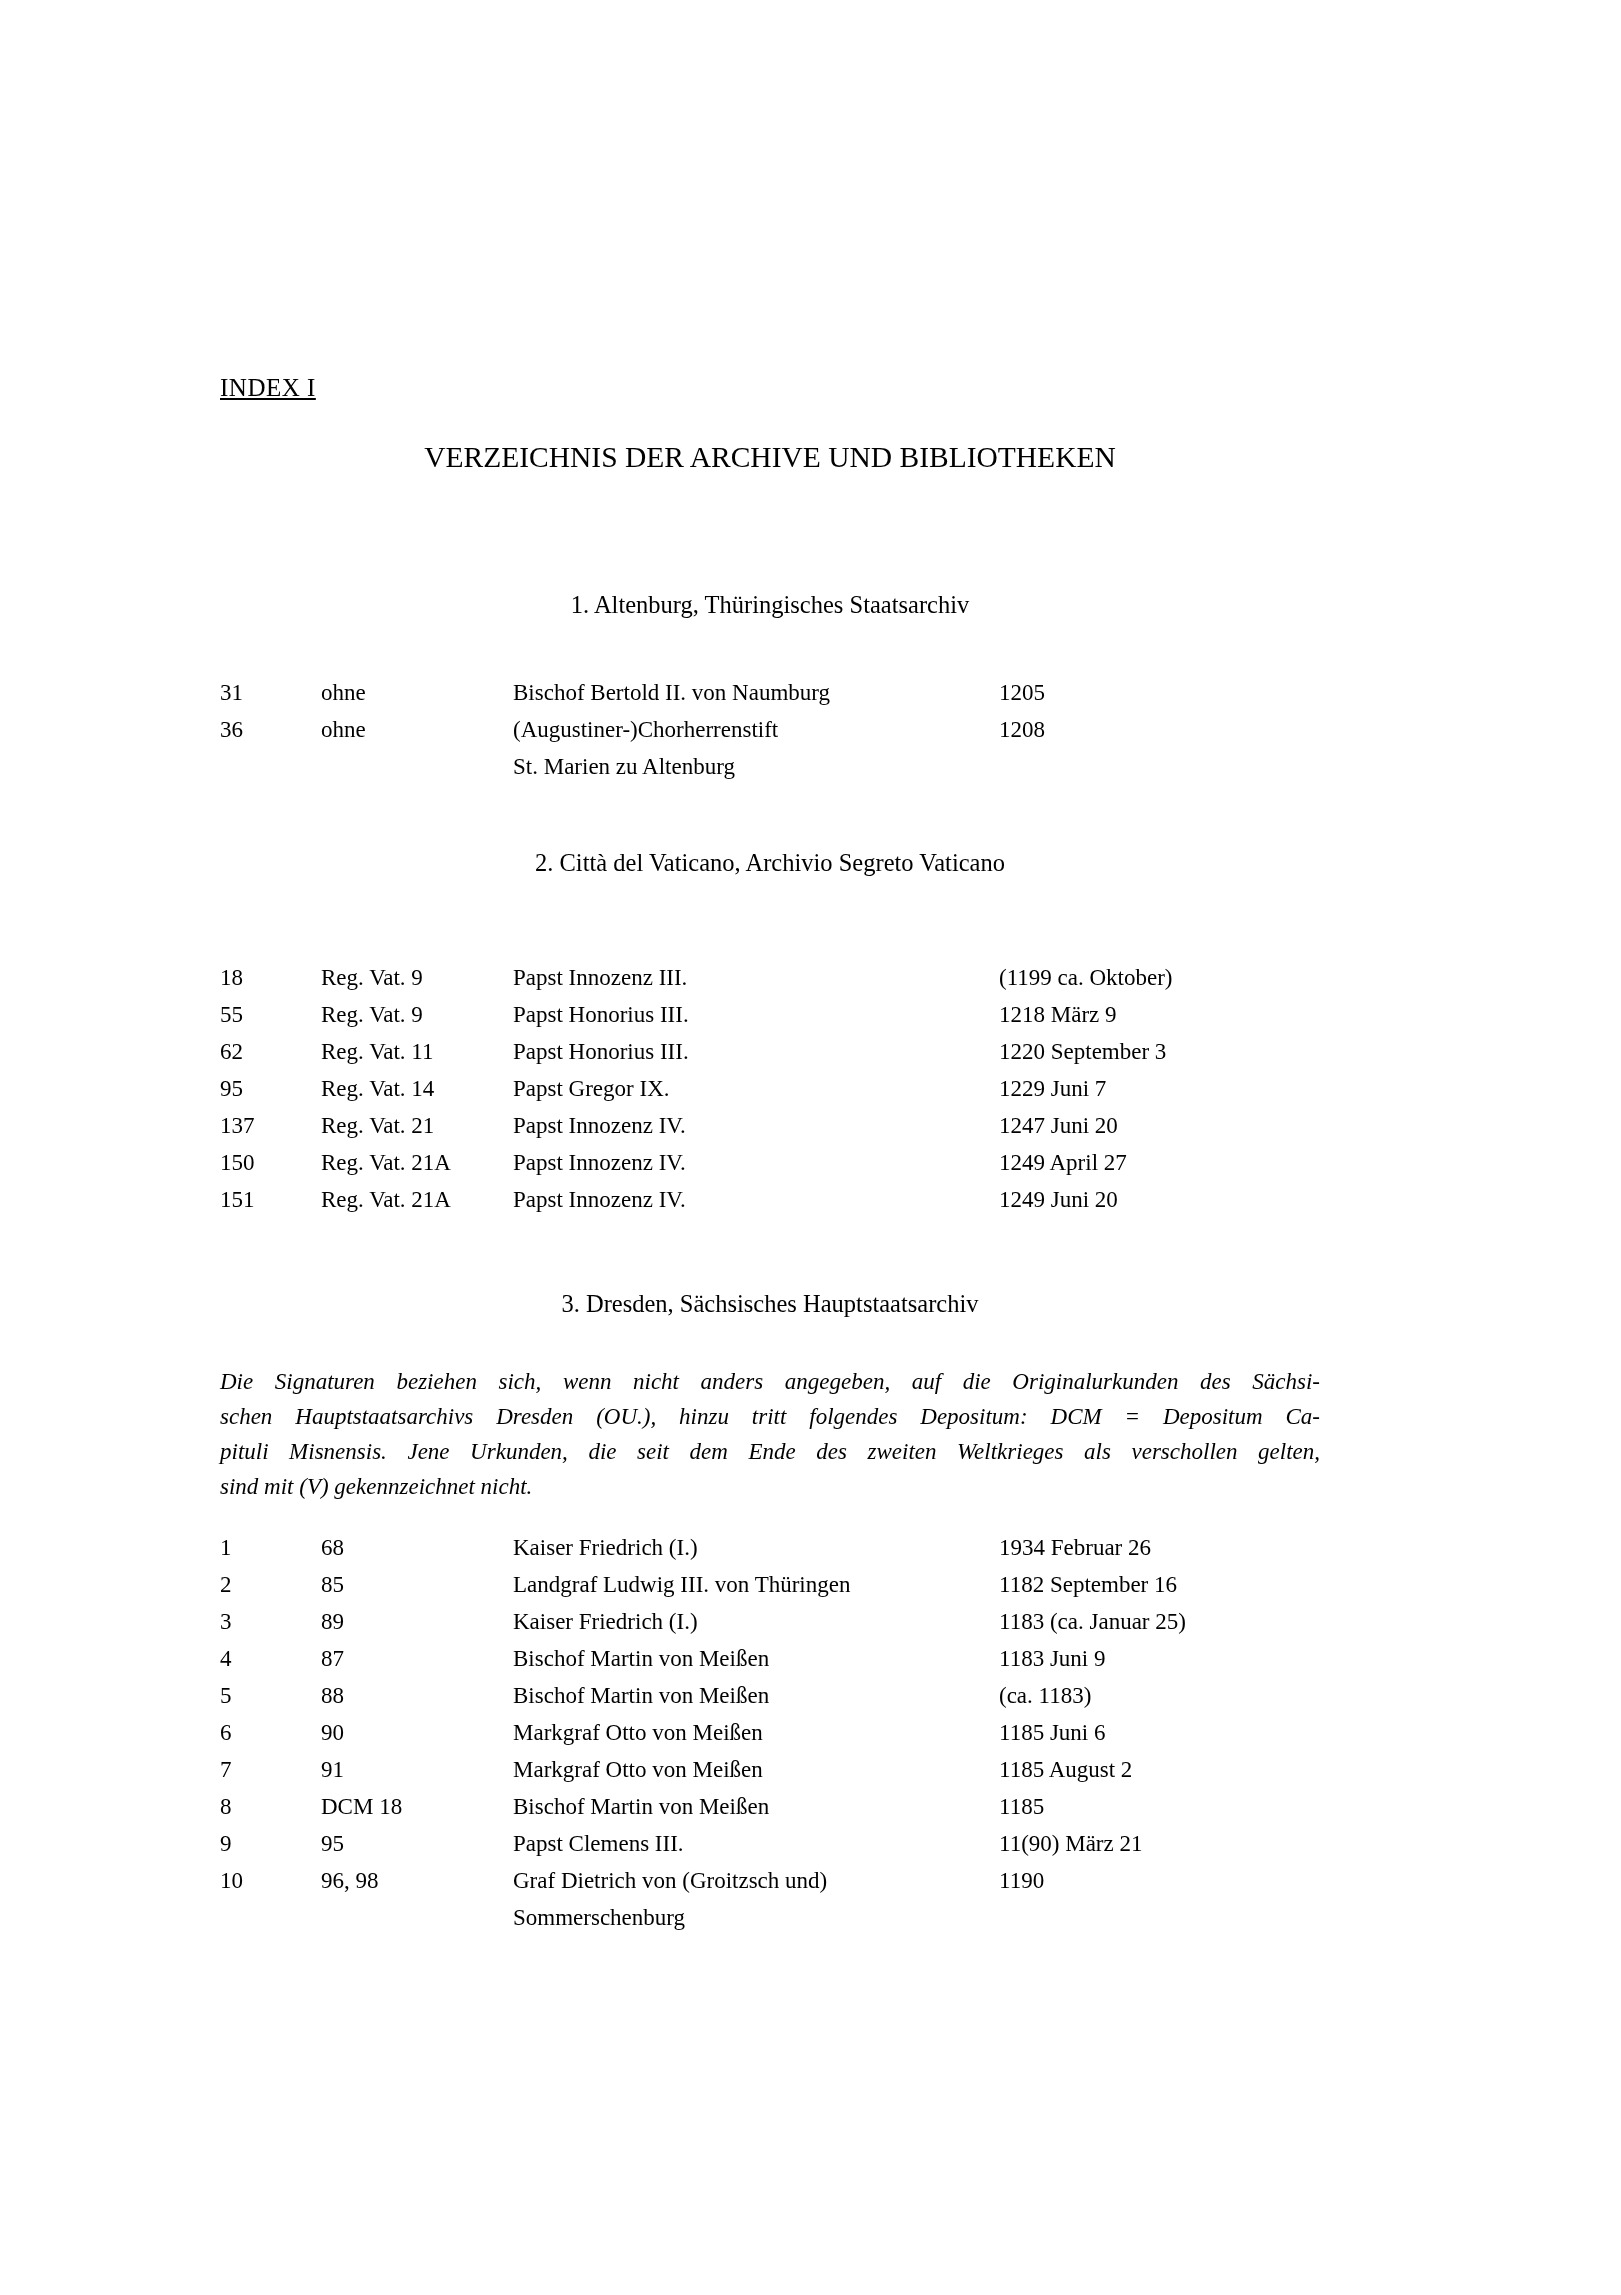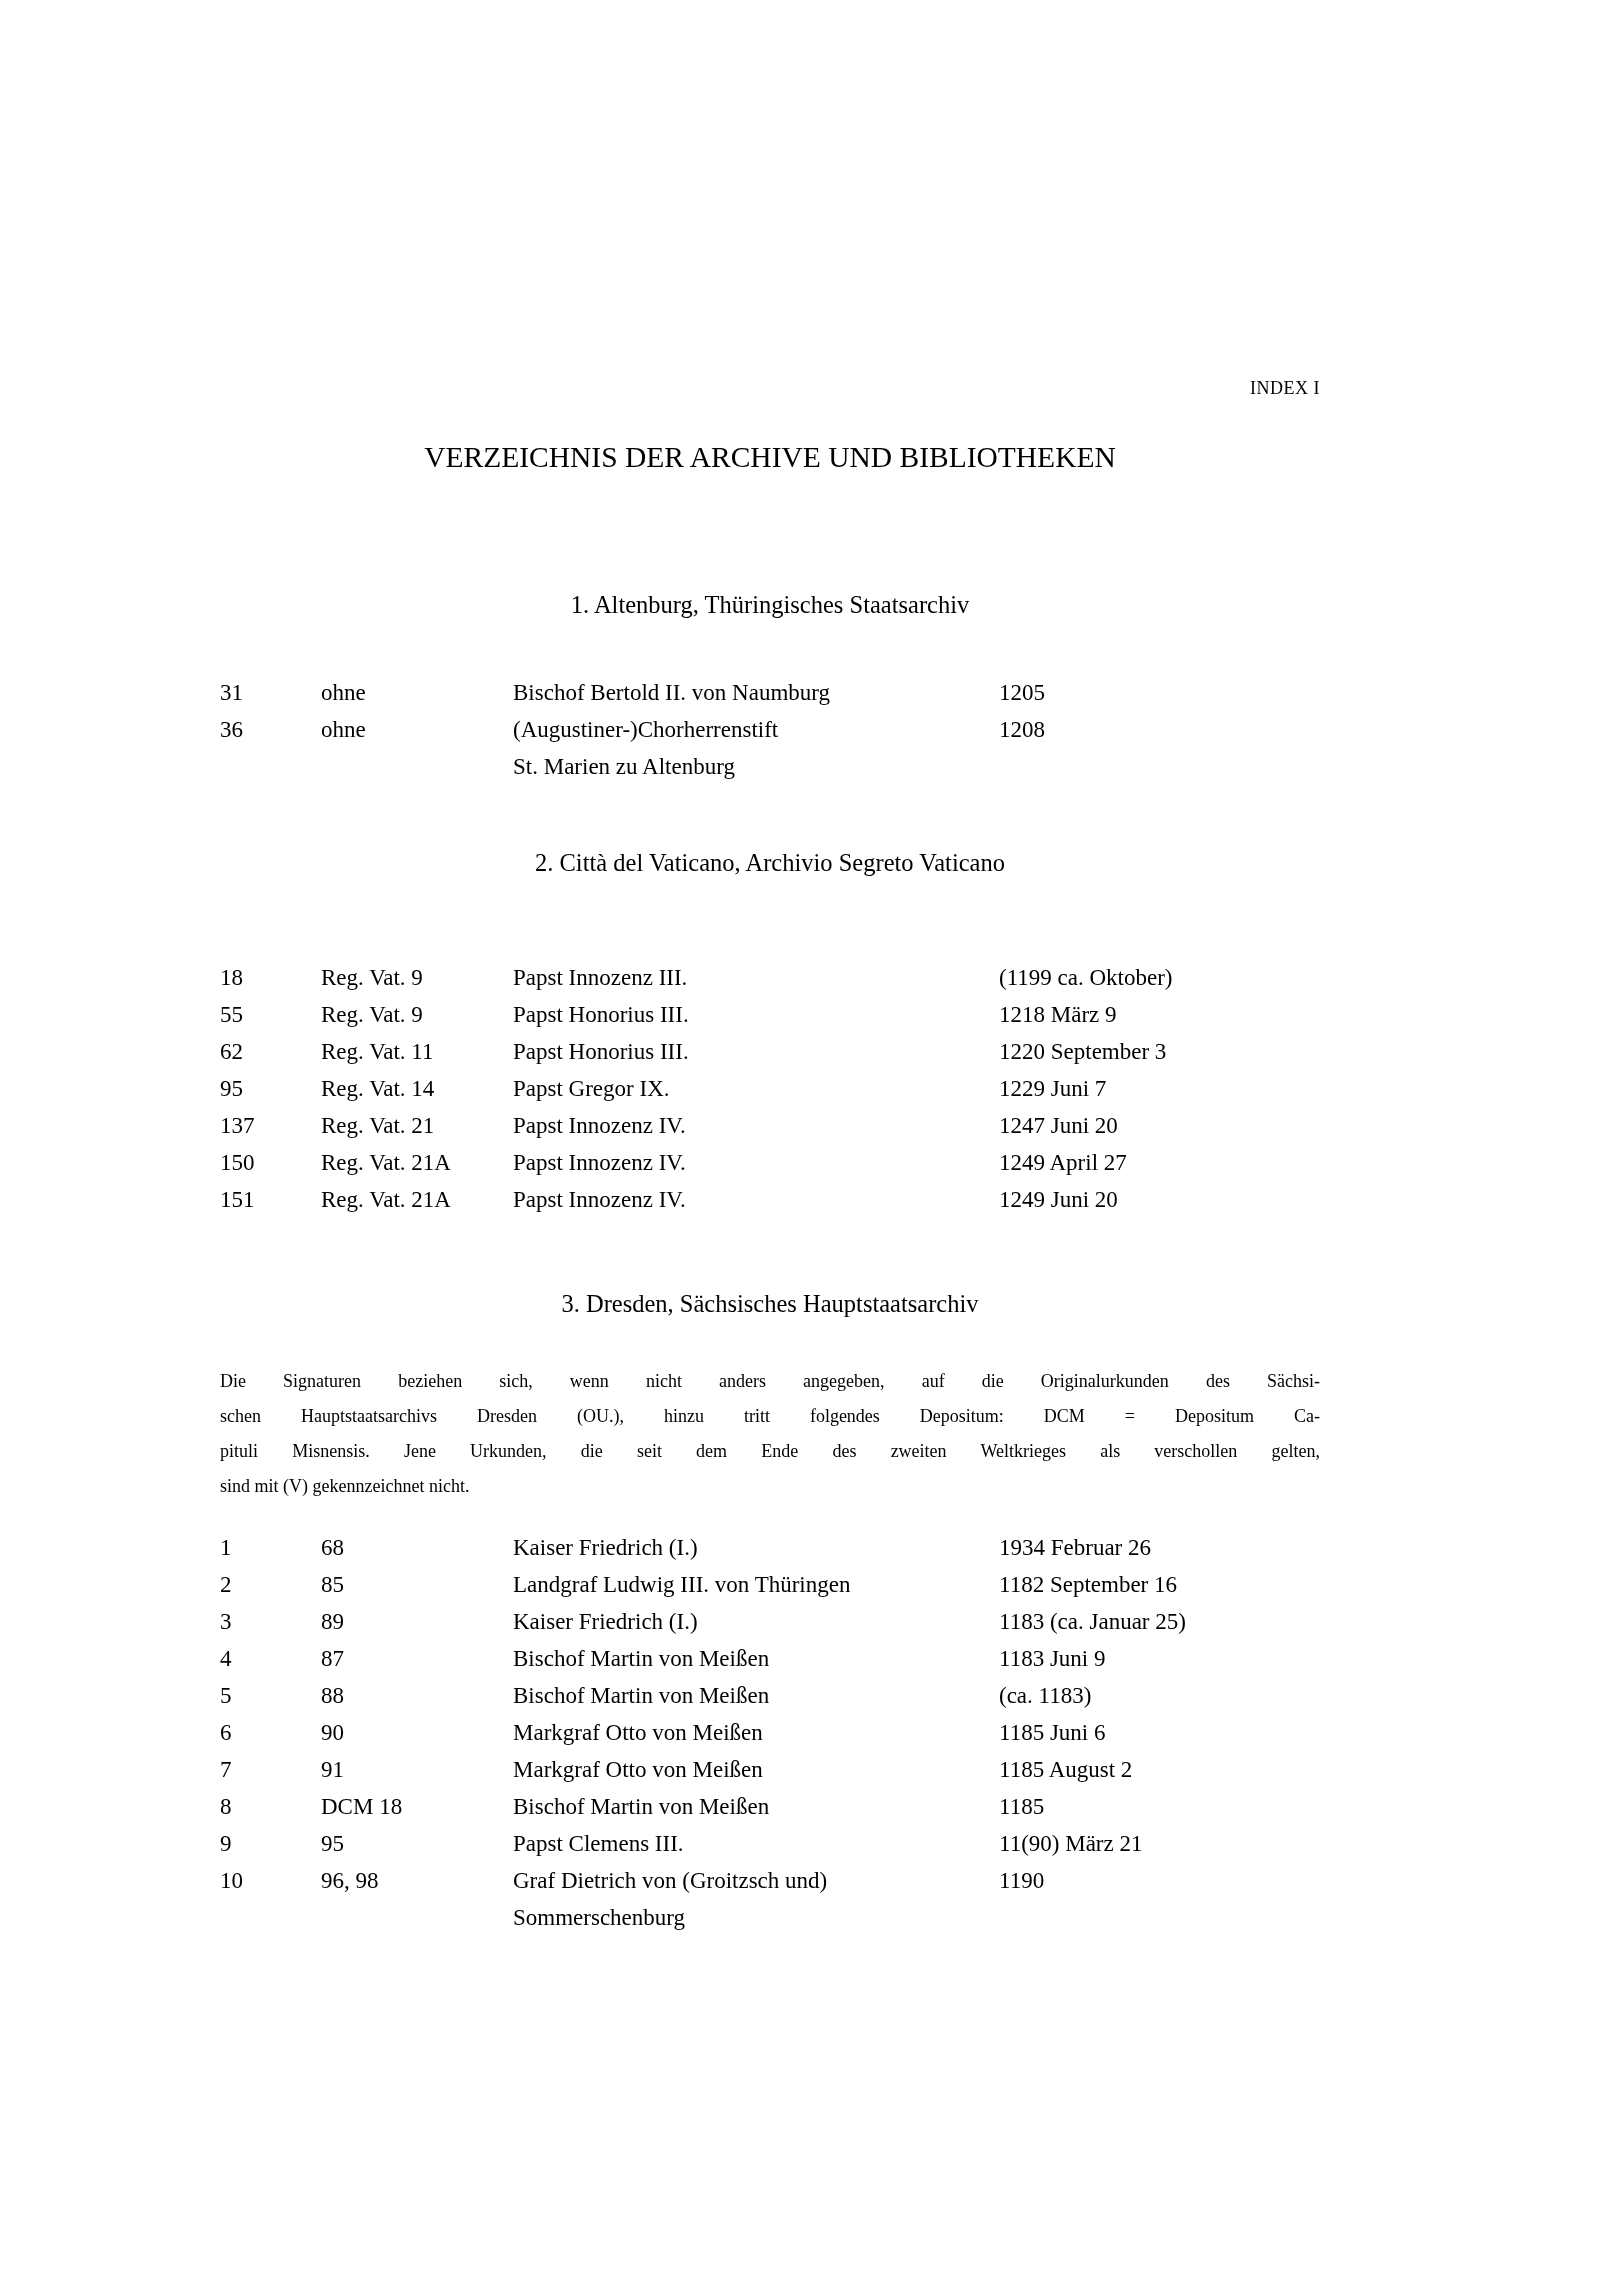--- a/index.html
+++ b/index.html
@@ -20,24 +20,25 @@
     position: absolute;
     left: 220px;
     top: 0;
     width: 1100px;
     height: 100%;
   }
   .index-label {
     position: absolute;
     top: 376px;
     width: 100%;
-    text-align: right;
-    font-size: 18px;
+    text-align: left;
+    font-size: 25px;
     line-height: 24.5px;
     letter-spacing: 0.5px;
+    text-decoration: underline;
   }
   .main-title {
     position: absolute;
     top: 440px;
     width: 100%;
     text-align: center;
     font-size: 29.5px;
     line-height: 34px;
   }
   .sec-head {
@@ -60,21 +61,22 @@
   .row.gap { margin-top: 8.8px; }
   .c1 { width: 101px; flex: none; }
   .c2 { width: 192px; flex: none; }
   .c3 { width: 486px; flex: none; white-space: pre-line; }
   .c4 { flex: 1; white-space: pre-line; }
   .note {
     position: absolute;
     width: 100%;
   }
   .note-line {
-    font-size: 18px;
+    font-style: italic;
+    font-size: 23px;
     line-height: 35px;
     text-align: left;
   }
   .note-line.just {
     text-align: justify;
     text-align-last: justify;
   }
 </style>
 </head>
 <body>

